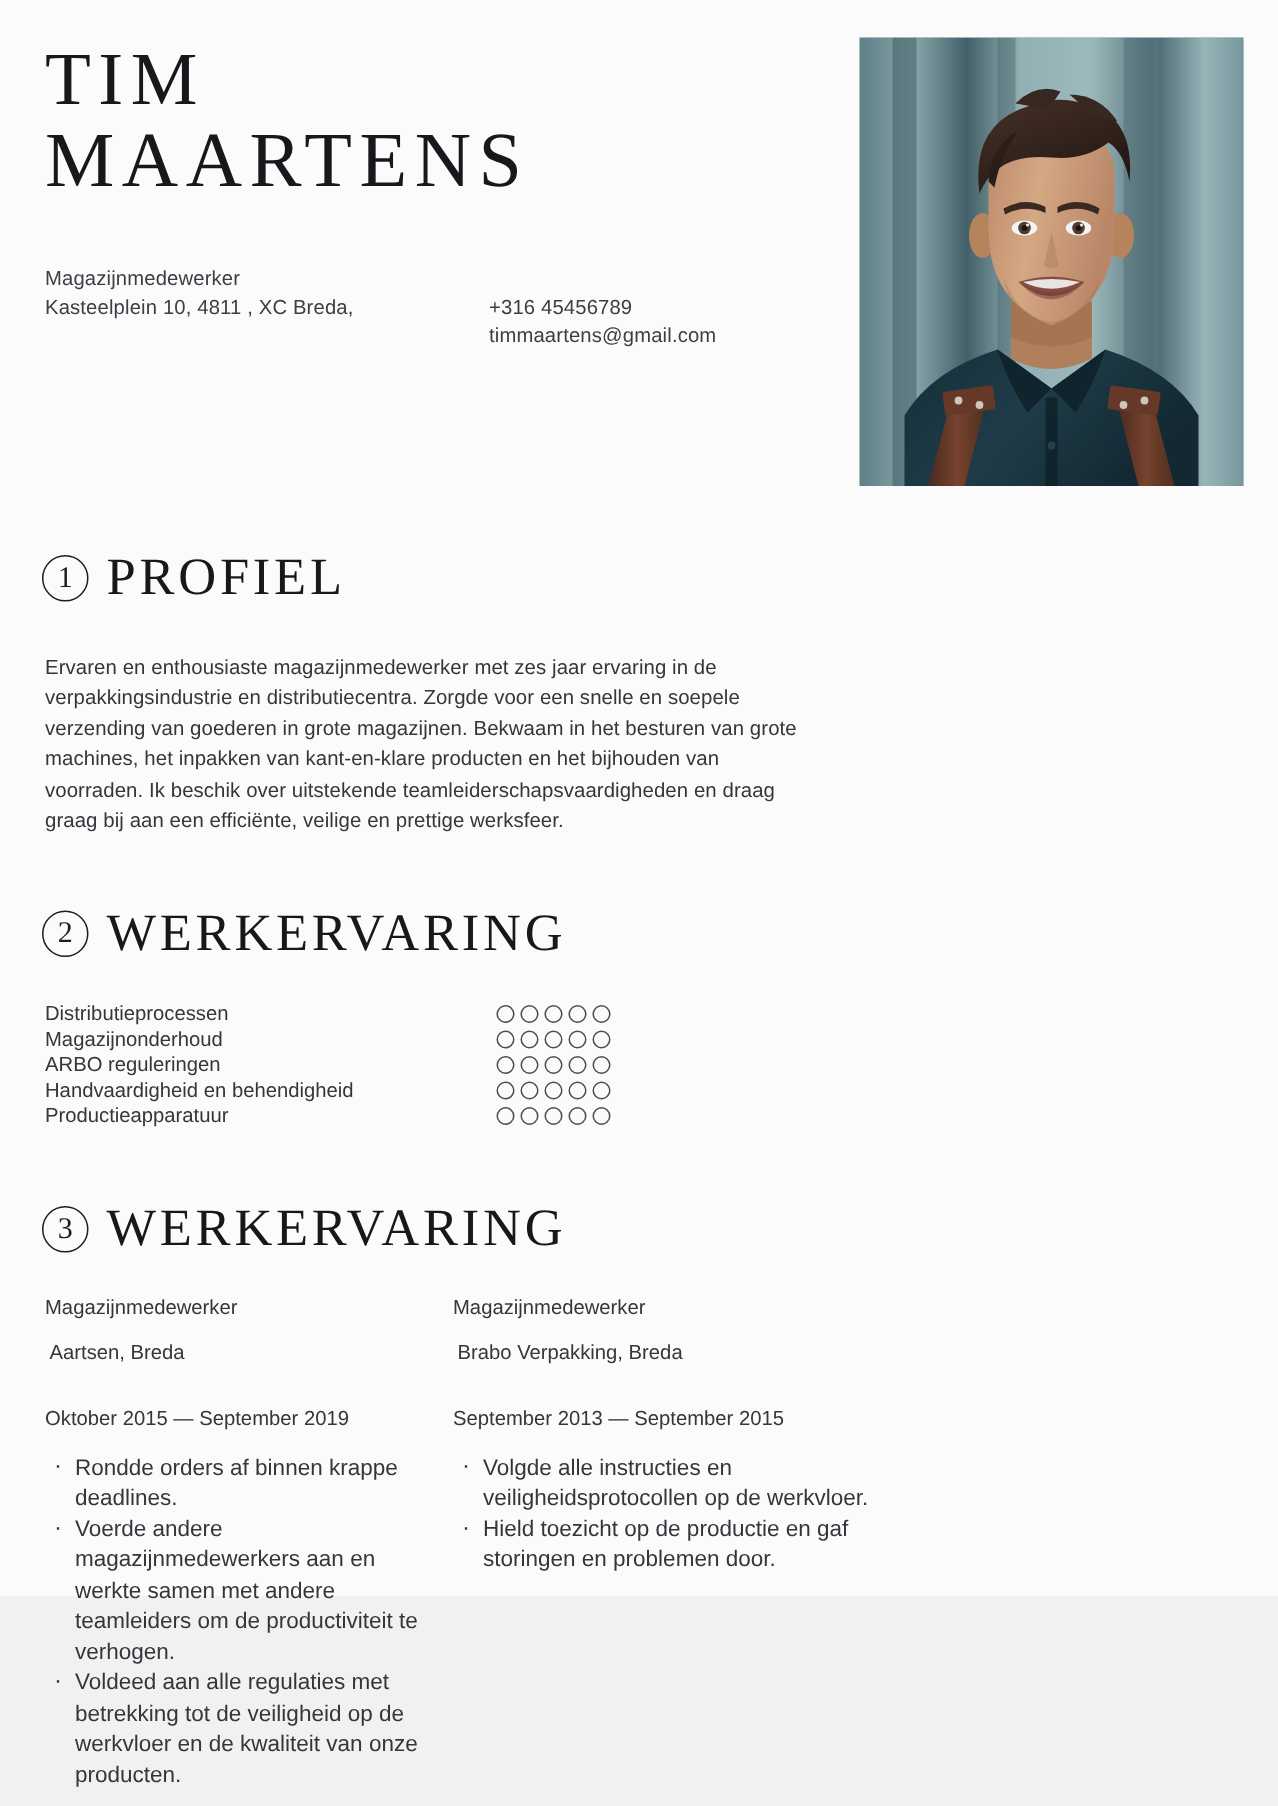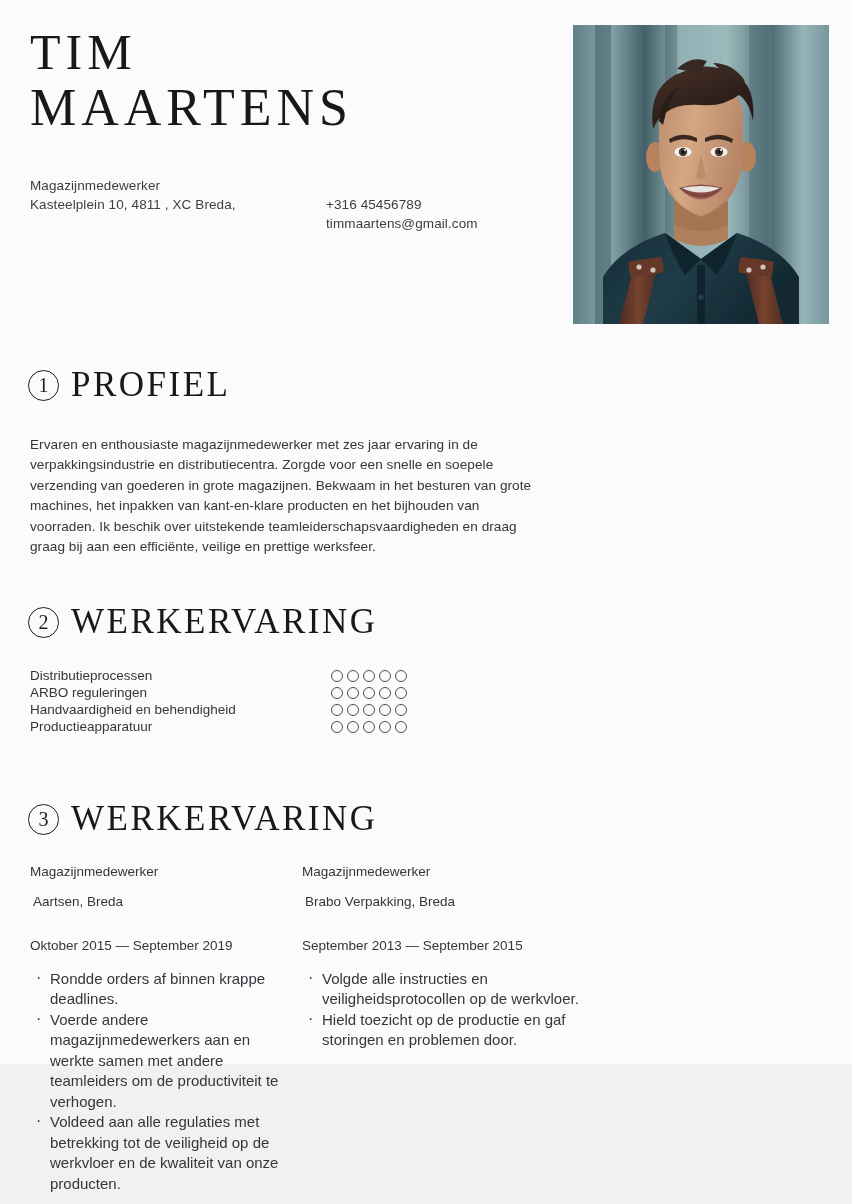--- a/index.html
+++ b/index.html
@@ -337,20 +337,30 @@
         <div class="skill-name">Distributieprocessen</div>
         <div class="skill-dots">
           <span class="dot"></span>
           <span class="dot"></span>
           <span class="dot"></span>
           <span class="dot"></span>
           <span class="dot"></span>
         </div>
       </div>
       <div class="skill-row">
+        <div class="skill-name">Magazijnonderhoud</div>
+        <div class="skill-dots">
+          <span class="dot"></span>
+          <span class="dot"></span>
+          <span class="dot"></span>
+          <span class="dot"></span>
+          <span class="dot"></span>
+        </div>
+      </div>
+      <div class="skill-row">
         <div class="skill-name">ARBO reguleringen</div>
         <div class="skill-dots">
           <span class="dot"></span>
           <span class="dot"></span>
           <span class="dot"></span>
           <span class="dot"></span>
           <span class="dot"></span>
         </div>
       </div>
       <div class="skill-row">

